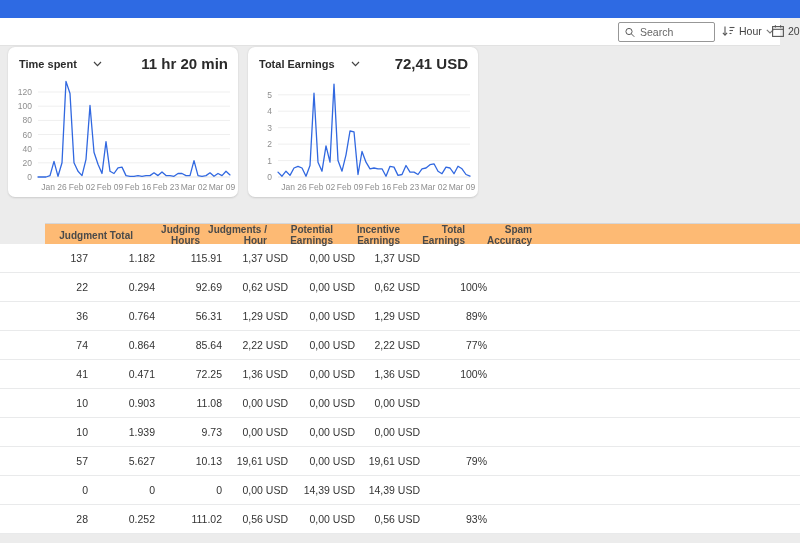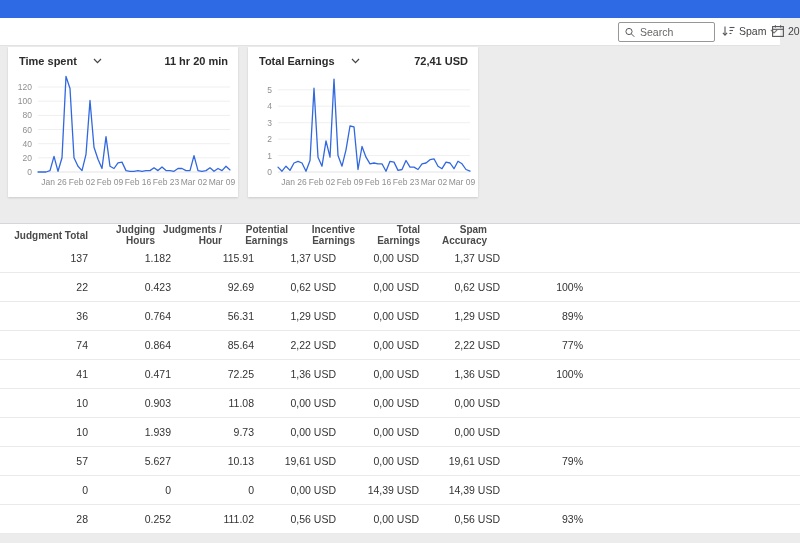--- a/index.html
+++ b/index.html
@@ -26,37 +26,38 @@
   .ctl {
     position:absolute; top:7px; display:flex; align-items:center; gap:4px;
     font-size:10.5px; color:#424242; cursor:default; white-space:nowrap;
   }
   .sortctl { left:722px; }
   .datectl { left:772px; }
   .cards { position:absolute; top:47px; left:8px; display:flex; gap:10px; }
   .card {
     width:230px; height:150px; background:#fff;
     box-shadow:0 0.5px 2px rgba(0,0,0,0.14);
+    border-radius:7px;
   }
   .card-header { display:flex; align-items:center; padding:8px 10px 0 11px; }
   .card-title { font-size:11px; font-weight:bold; color:#2b2b2b; }
   .card-chev { margin-left:16px; display:flex; align-items:center; }
-  .card-value { margin-left:auto; font-size:11px; font-weight:bold; color:#2b2b2b; }
+  .card-value { margin-left:auto; font-size:15px; font-weight:bold; color:#2b2b2b; }
   svg.chart { display:block; margin-top:0px; }
   .tablewrap { position:absolute; top:223px; left:0; width:800px; }
   .thead {
-    height:21px; background:#ffffff; border-top:1px solid #d4d6d9;
+    height:21px; background:#fdba74; border-top:1px solid #d4d6d9;
     display:grid; grid-template-columns:88px 67px 67px 66px 67px 65px 67px 1fr;
-    align-items:center; font-size:10px; font-weight:bold; color:#4a4a4a;
+    align-items:center; font-size:10px; font-weight:bold; color:#4a4a4a;margin-left:45px;
   }
   .thead span { text-align:right; }
   .trow {
     height:29px; background:#fff; border-bottom:1px solid #e9eaeb;
     display:grid; grid-template-columns:88px 67px 67px 66px 67px 65px 67px 1fr;
-    align-items:center; font-size:10.5px; color:#333;gap:16px;
+    align-items:center; font-size:10.5px; color:#333;
   }
   .trow span { text-align:right; }
 </style>
 </head>
 <body>
 
 <div class="topbar"></div>
 
 <div class="toolbar">
   <div class="searchbox">
@@ -67,21 +68,21 @@
     <input type="text" placeholder="Search" style="">
   </div>
   <div class="ctl sortctl">
     <svg width="13" height="12" viewBox="0 0 13 12">
       <line x1="3" y1="1.5" x2="3" y2="10" stroke="#555" stroke-width="1.1"></line>
       <polyline points="0.9,7.8 3,10.2 5.1,7.8" fill="none" stroke="#555" stroke-width="1.1"></polyline>
       <line x1="7.5" y1="2.5" x2="12.5" y2="2.5" stroke="#555" stroke-width="1.1"></line>
       <line x1="7.5" y1="5.5" x2="11" y2="5.5" stroke="#555" stroke-width="1.1"></line>
       <line x1="7.5" y1="8.5" x2="9.5" y2="8.5" stroke="#555" stroke-width="1.1"></line>
     </svg>
-    <span>Spam</span>
+    <span>Hour</span>
     <svg width="8" height="5" viewBox="0 0 8 5">
       <polyline points="0.8,0.8 4,4 7.2,0.8" fill="none" stroke="#777" stroke-width="1.1"></polyline>
     </svg>
   </div>
   <div class="ctl datectl">
     <svg width="12" height="12" viewBox="0 0 12 12">
       <rect x="0.6" y="1.6" width="10.8" height="9.8" fill="none" stroke="#555" stroke-width="1.1"></rect>
       <line x1="0.6" y1="4.3" x2="11.4" y2="4.3" stroke="#555" stroke-width="1.1"></line>
       <line x1="3.4" y1="0.2" x2="3.4" y2="2.6" stroke="#555" stroke-width="1.1"></line>
       <line x1="8.6" y1="0.2" x2="8.6" y2="2.6" stroke="#555" stroke-width="1.1"></line>
@@ -178,21 +179,21 @@
         <span>1.182</span>
         <span>115.91</span>
         <span>1,37 USD</span>
         <span>0,00 USD</span>
         <span>1,37 USD</span>
         <span></span>
         <span></span>
       </div>
       <div class="trow">
         <span>22</span>
-        <span>0.423</span>
+        <span>0.294</span>
         <span>92.69</span>
         <span>0,62 USD</span>
         <span>0,00 USD</span>
         <span>0,62 USD</span>
         <span>100%</span>
         <span></span>
       </div>
       <div class="trow">
         <span>36</span>
         <span>0.764</span>

